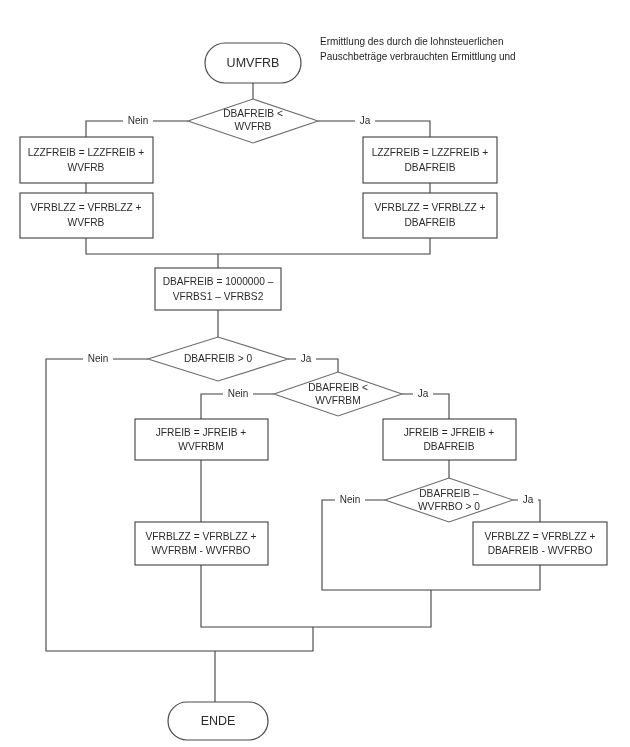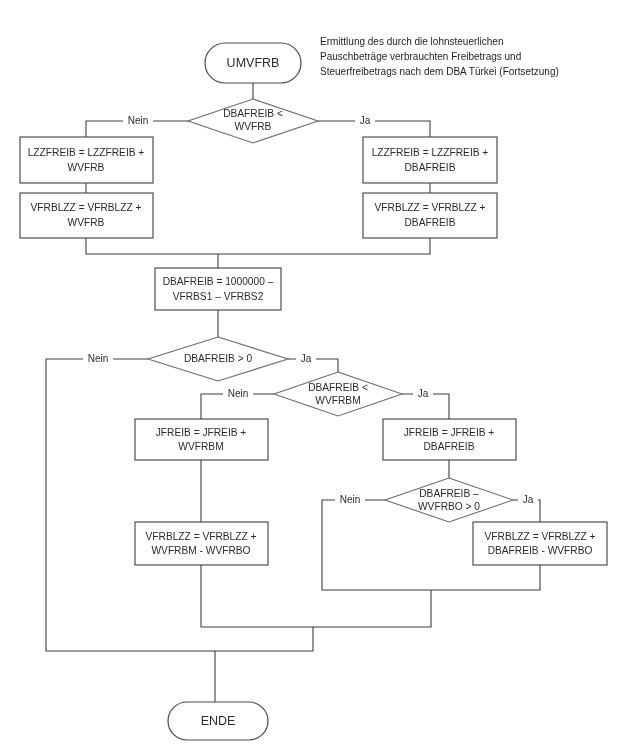--- a/index.html
+++ b/index.html
@@ -73,22 +73,21 @@
   }
   #header-note div { white-space: nowrap; }
 </style>
 </head>
 <body>
 
 <div id="page">
 
   <div id="header-note">
     <div>Ermittlung des durch die lohnsteuerlichen</div>
-    <div>Pauschbeträge verbrauchten Freibetrags und</div>
-    <div>Steuerfreibetrags nach dem DBA Türkei (Fortsetzung)</div>
+    <div>Pauschbeträge verbrauchten Ermittlung und</div>
   </div>
 
   <svg id="flow-svg" viewBox="0 0 630 747">
 
     <g>
 
       <path class="conn" d="M 253 83 L 253 99"></path>
 
       <path class="conn" d="M 188 121 L 86 121 L 86 137"></path>
 

